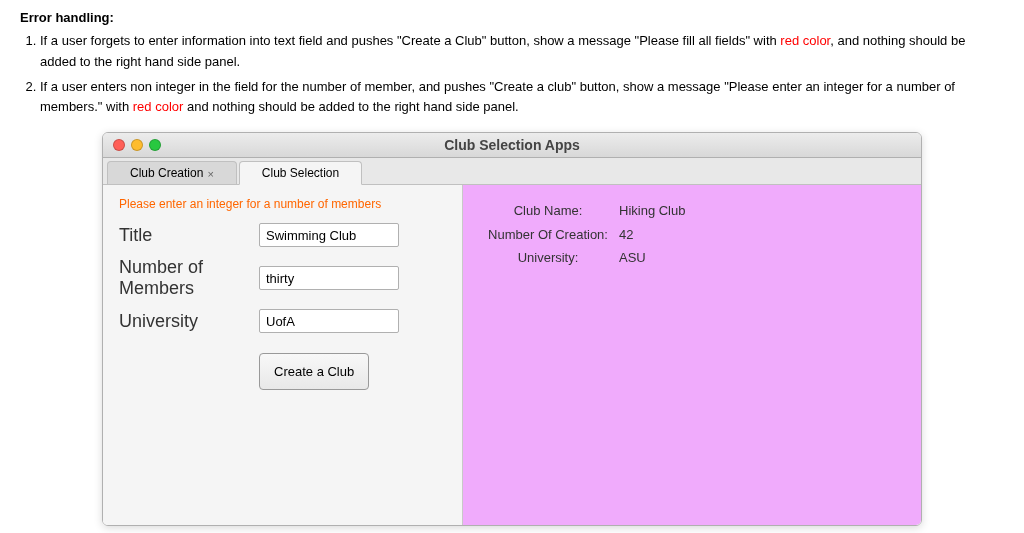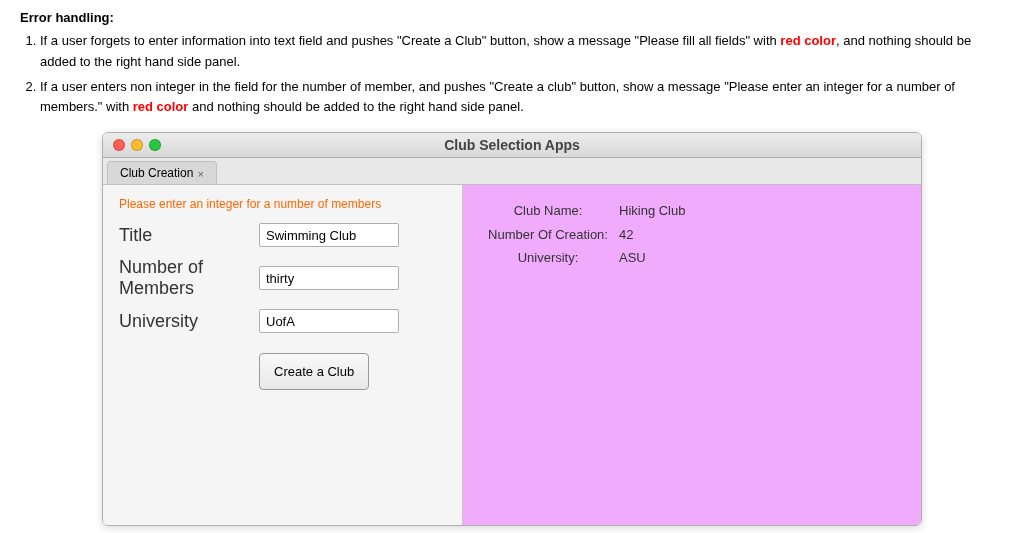--- a/index.html
+++ b/index.html
@@ -26,21 +26,21 @@
       line-height: 1.6;
       font-size: 13px;
     }
 
     .error-list li {
       margin-bottom: 4px;
     }
 
     .bold-red {
       color: red;
-      font-weight: bold;
+      font-weight: normal;
     }
 
     
     .window {
       border: 1px solid #b0b0b0;
       border-radius: 6px;
       overflow: hidden;
       width: 820px;
       margin: 0 auto;
       box-shadow: 0 2px 8px rgba(0,0,0,0.15);
@@ -85,21 +85,21 @@
       background: #e8e8e8;
       border-bottom: 1px solid #c0c0c0;
       display: flex;
       align-items: flex-end;
       padding: 0 0 0 4px;
       gap: 2px;
       padding-top: 3px;
     }
 
     .tab {
-      padding: 4px 12px;
+      padding: 4px 22px;
       font-size: 12px;
       border: 1px solid #c0c0c0;
       border-bottom: none;
       border-radius: 4px 4px 0 0;
       cursor: pointer;
       display: flex;
       align-items: flex-end;
       gap: 4px;
     }
 
@@ -225,20 +225,23 @@
       <div class="traffic-light minimize"></div>
       <div class="traffic-light maximize"></div>
     </div>
     <span class="window-title">Club Selection Apps</span>
   </div>
 
   <div class="tabs-bar">
     <div class="tab inactive">
       <span>Club Creation</span>
       <span class="tab-close">×</span>
+    </div>
+    <div class="tab active">
+      <span>Club Selection</span>
     </div>
   </div>
 
   <div class="window-content">
 
     <div class="left-panel">
       <div class="error-message">Please enter an integer for a number of members</div>
 
       <div class="form-row">
         <label class="form-label">Title</label>

